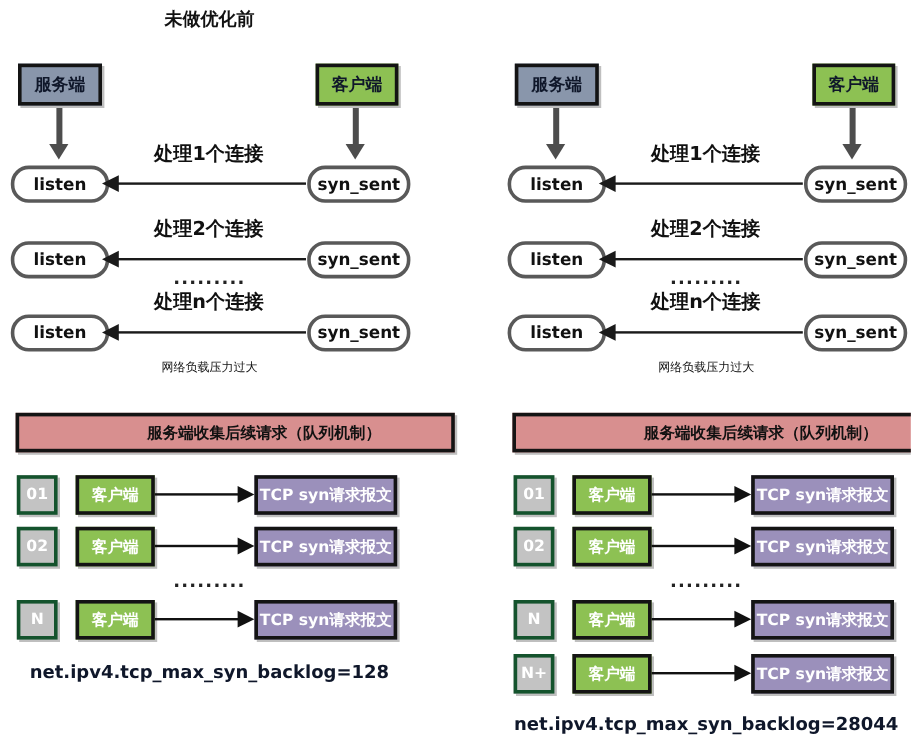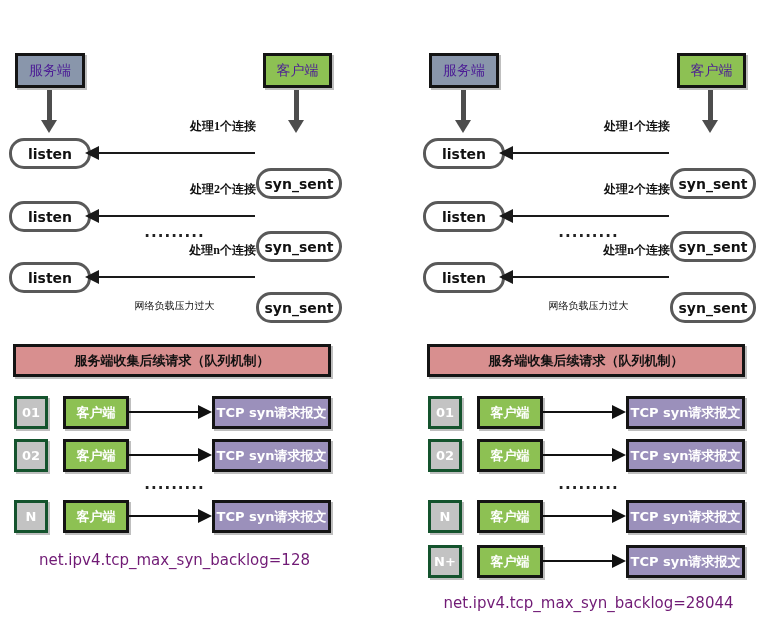--- a/index.html
+++ b/index.html
@@ -12,60 +12,60 @@
   .col { position:absolute; top:0; width:337px; height:619px; }
   #col-left  { left:6px; }
   #col-right { left:420px; }
 
   .title { position:absolute; top:7px; left:0; width:100%; text-align:center;
            font-size:15px; font-weight:bold; color:#111; }
 
   
   .actor { position:absolute; top:53px; height:29px; border:3px solid #141414;
            display:flex; align-items:center; justify-content:center;
-           color:#4c1d95; font-weight:normal; font-size:14px;
+           color:#0f172a; font-weight:bold; font-size:14px;
            box-shadow:2px 2px 0 rgba(0,0,0,0.25); }
   .server { left:9px;  width:64px; background:#8996ab; }
   .client { left:257px; width:63px; background:#8dc153; }
 
   
   .varrow { position:absolute; top:90px; width:5px; height:31px; background:#4d4d4d; }
   .varrow::after { content:''; position:absolute; left:-6px; bottom:-12px;
            border-left:8px solid transparent; border-right:8px solid transparent;
            border-top:13px solid #4d4d4d; }
   .server-arrow { left:41px; }
   .client-arrow { left:288px; }
 
   
   .srow { position:absolute; left:0; width:100%; height:31px; }
   .srow1 { top:138px; } .srow2 { top:201px; } .srow3 { top:262px; }
   .pill { position:absolute; top:0; height:25px; border:3px solid #595959;
           border-radius:15px; background:#fff; display:flex; align-items:center;
           justify-content:center; font-weight:bold; font-size:14px; color:#111;text-align:center; }
   .listen  { left:3px;  width:76px; }
-  .synsent { left:250px; width:80px;margin-top:30px; }
+  .synsent { left:250px; width:80px; }
   .harrow { position:absolute; top:14px; left:92px; width:157px; height:2px; background:#1a1a1a; }
   .harrow::before { content:''; position:absolute; left:-13px; top:-6px;
           border-top:7px solid transparent; border-bottom:7px solid transparent;
           border-right:14px solid #1a1a1a; }
-  .conn-label { position:absolute; top:-20px; left:86px; width:164px; text-align:right;
-          font-weight:bold; font-size:12px; color:#111; white-space:nowrap;font-family:Liberation Serif, serif; }
+  .conn-label { position:absolute; top:-20px; left:86px; width:164px; text-align:center;
+          font-weight:bold; font-size:16px; color:#111; white-space:nowrap; }
 
   .dots { position:absolute; left:0; width:100%; text-align:center;
           font-weight:bold; font-size:15px; letter-spacing:1px; color:#222; line-height:12px; }
   .dots-top    { top:226px; }
   .dots-bottom { top:478px; }
 
   .caption { position:absolute; top:299px; left:0; width:100%; text-align:center;
           font-weight:normal; font-size:10px; color:#111; }
 
   .banner { position:absolute; left:7px; top:344px; width:312px; height:27px;
           background:#d88f8f; border:3px solid #141414; display:flex; align-items:center;
           justify-content:center; font-weight:bold; font-size:13px; color:#111;
-          box-shadow:2px 2px 0 rgba(0,0,0,0.25); }
+          box-shadow:2px 2px 0 rgba(0,0,0,0.25);padding-left:48px; }
 
   
   .qrow { position:absolute; left:0; width:100%; height:33px; }
   .q1 { top:396px; } .q2 { top:439px; } .q3 { top:500px; } .q4 { top:545px; }
   .numbox { position:absolute; left:8px; width:28px; height:27px; background:#c3c3c3;
           border:3px solid #14532d; color:#fff; font-weight:bold; font-size:13px;
           display:flex; align-items:center; justify-content:center;
           box-shadow:2px 2px 0 rgba(0,0,0,0.25); }
   .clientbox { position:absolute; left:57px; width:60px; height:27px; background:#8dc153;
           border:3px solid #141414; color:#fff; font-weight:bold; font-size:13px;
@@ -74,28 +74,29 @@
   .qarrow { position:absolute; top:15px; left:123px; width:70px; height:2px; background:#111; }
   .qarrow::after { content:''; position:absolute; right:-13px; top:-6px;
           border-top:7px solid transparent; border-bottom:7px solid transparent;
           border-left:14px solid #111; }
   .packetbox { position:absolute; left:206px; width:113px; height:27px; background:#9b90bb;
           border:3px solid #141414; color:#fff; font-weight:bold; font-size:13px;
           display:flex; align-items:center; justify-content:center; white-space:nowrap;
           box-shadow:2px 2px 0 rgba(0,0,0,0.25);text-align:right; }
 
   .sysctl { position:absolute; left:0; width:100%; text-align:center;
-          font-weight:normal; font-size:15px; color:#701a75; }
+          font-weight:bold; font-size:15px; color:#0f172a; }
   #col-left  .sysctl { top:551px; }
   #col-right .sysctl { top:594px; }
 </style>
 </head>
 <body>
 
 <div class="col" id="col-left">
+  <div class="title">未做优化前</div>
 
   <div class="actor server">服务端</div>
   <div class="actor client">客户端</div>
   <div class="varrow server-arrow"></div>
   <div class="varrow client-arrow"></div>
 
   <div class="srow srow1">
     <div class="pill listen">listen</div>
     <div class="harrow"></div>
     <div class="conn-label">处理1个连接</div>

